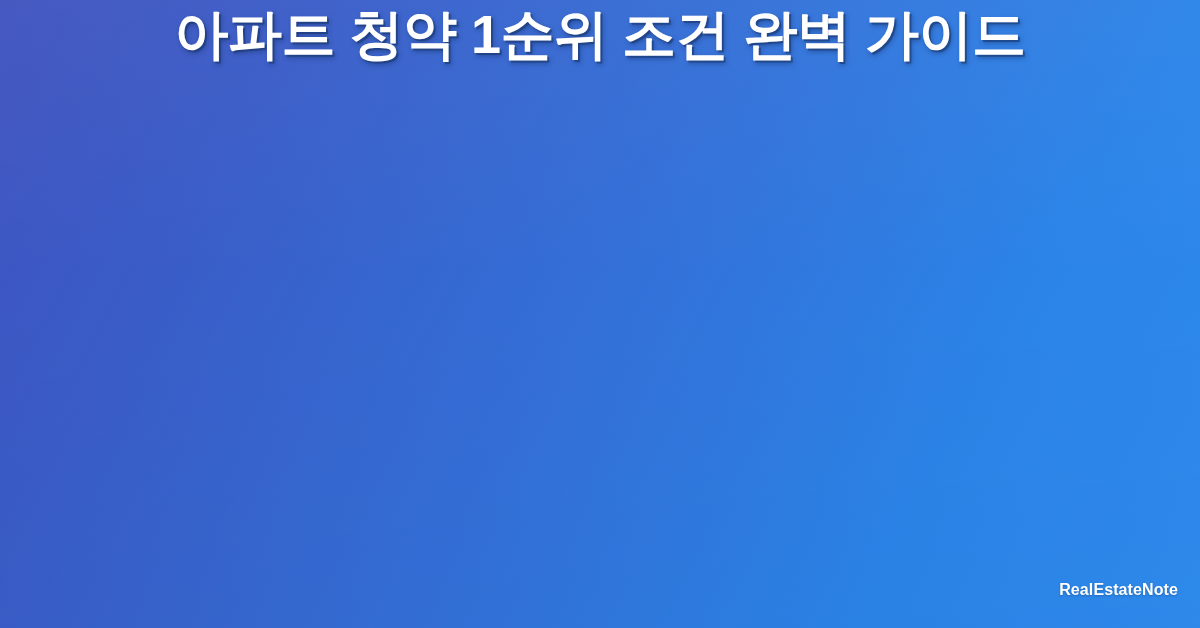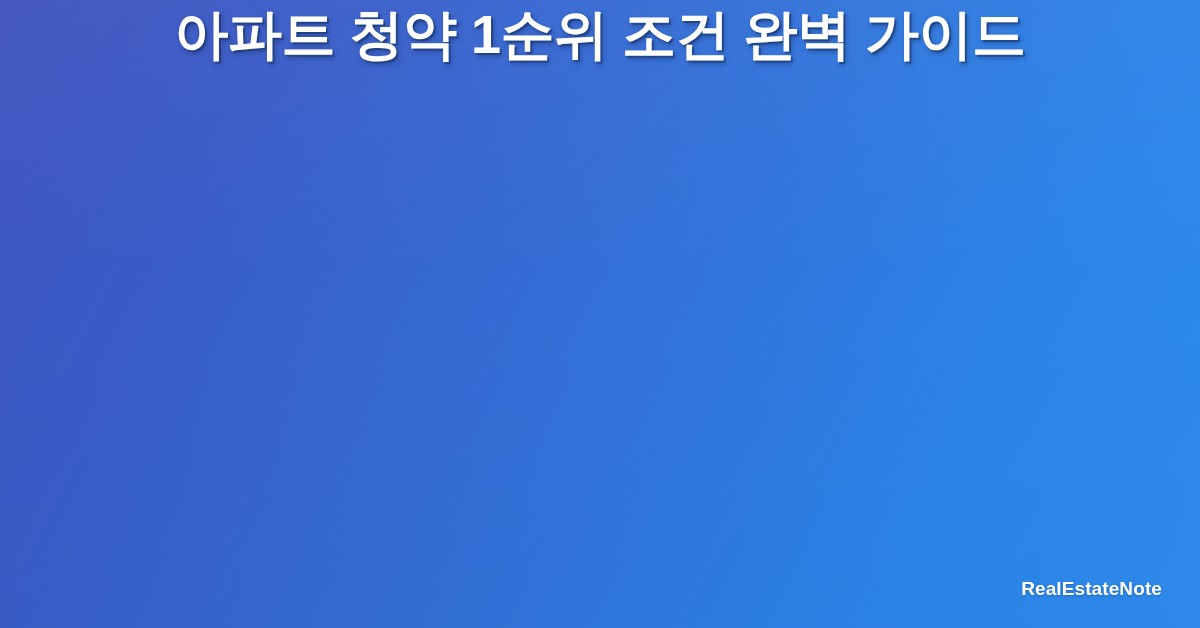--- a/index.html
+++ b/index.html
@@ -60,25 +60,25 @@
     letter-spacing: -0.5px;
     text-align: center;
     word-break: keep-all;
     text-shadow:
       2px 2px 0 rgba(23, 54, 112, 0.55),
       2px 3px 5px rgba(16, 40, 88, 0.45);
   }
 
   .watermark {
     position: absolute;
-    right: 38px;
+    right: 22px;
     bottom: 30px;
     z-index: 3;
     color: #ffffff;
-    font-size: 19px;
+    font-size: 16px;
     font-weight: 700;
     letter-spacing: 0.1px;
     line-height: 1;
     text-shadow: 0 1px 2px rgba(18, 46, 98, 0.35);
   }
 </style>
 </head>
 <body>
 
 <div class="og-banner">

